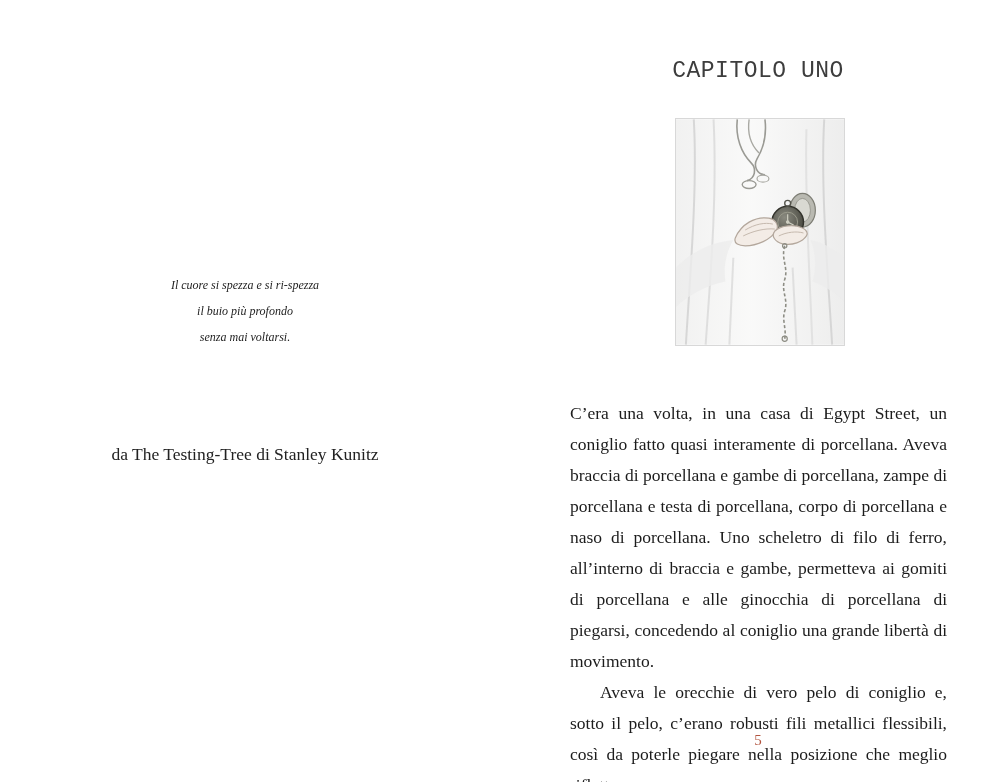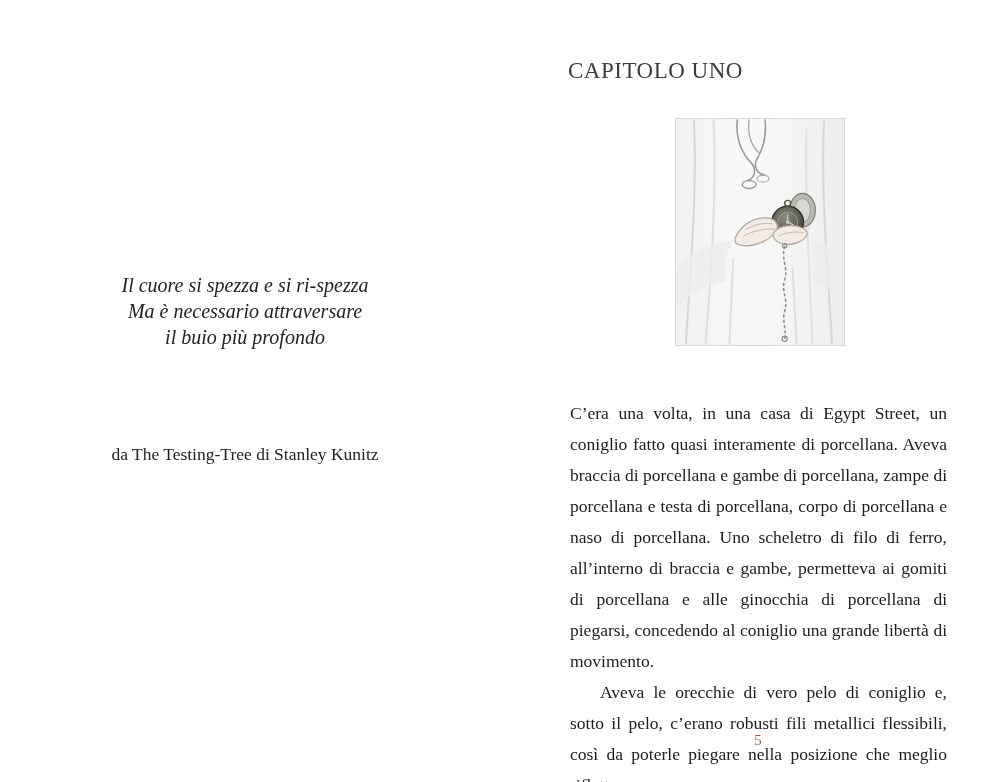--- a/index.html
+++ b/index.html
@@ -20,42 +20,42 @@
   
   .epigraph-block {
     position: absolute;
     left: 55px;
     top: 272px;
     width: 380px;
     text-align: center;
   }
   .epigraph-line {
     font-style: italic;
-    font-size: 20px;
+    font-size: 12px;
     line-height: 26px;
     color: #222222;
   }
   .attribution {
     position: absolute;
     left: 55px;
     top: 444px;
     width: 380px;
     text-align: center;
     font-size: 17.5px;
     color: #222222;
   }
 
   
   .chapter-title {
     position: absolute;
     left: 568px;
     top: 58px;
     width: 380px;
-    text-align: left;
-    font-family: Liberation Serif, serif;
+    text-align: center;
+    font-family: Liberation Mono, monospace;
     font-weight: 400;
     font-size: 23px;
     letter-spacing: 0.5px;
     color: #3d3d3d;
   }
 
   .illustration-frame {
     position: absolute;
     left: 675px;
     top: 118px;
@@ -95,22 +95,22 @@
     color: #b2543f;
   }
 </style>
 </head>
 <body>
 
 <div class="spread">
 
   <div class="epigraph-block">
     <div class="epigraph-line">Il cuore si spezza e si ri-spezza</div>
-    <div class="epigraph-line">Ma è necessario attraversare</div>
     <div class="epigraph-line">il buio più profondo</div>
+    <div class="epigraph-line">senza mai voltarsi.</div>
   </div>
   <div class="attribution">da The Testing-Tree di Stanley Kunitz</div>
 
   <div class="chapter-title">CAPITOLO UNO</div>
 
   <div class="illustration-frame">
     <svg viewBox="0 0 170 228" xmlns="http://www.w3.org/2000/svg">
       <defs>
         <linearGradient id="dressShade" x1="0" y1="0" x2="1" y2="0">
           <stop offset="0" stop-color="#e9e9e9"></stop>

